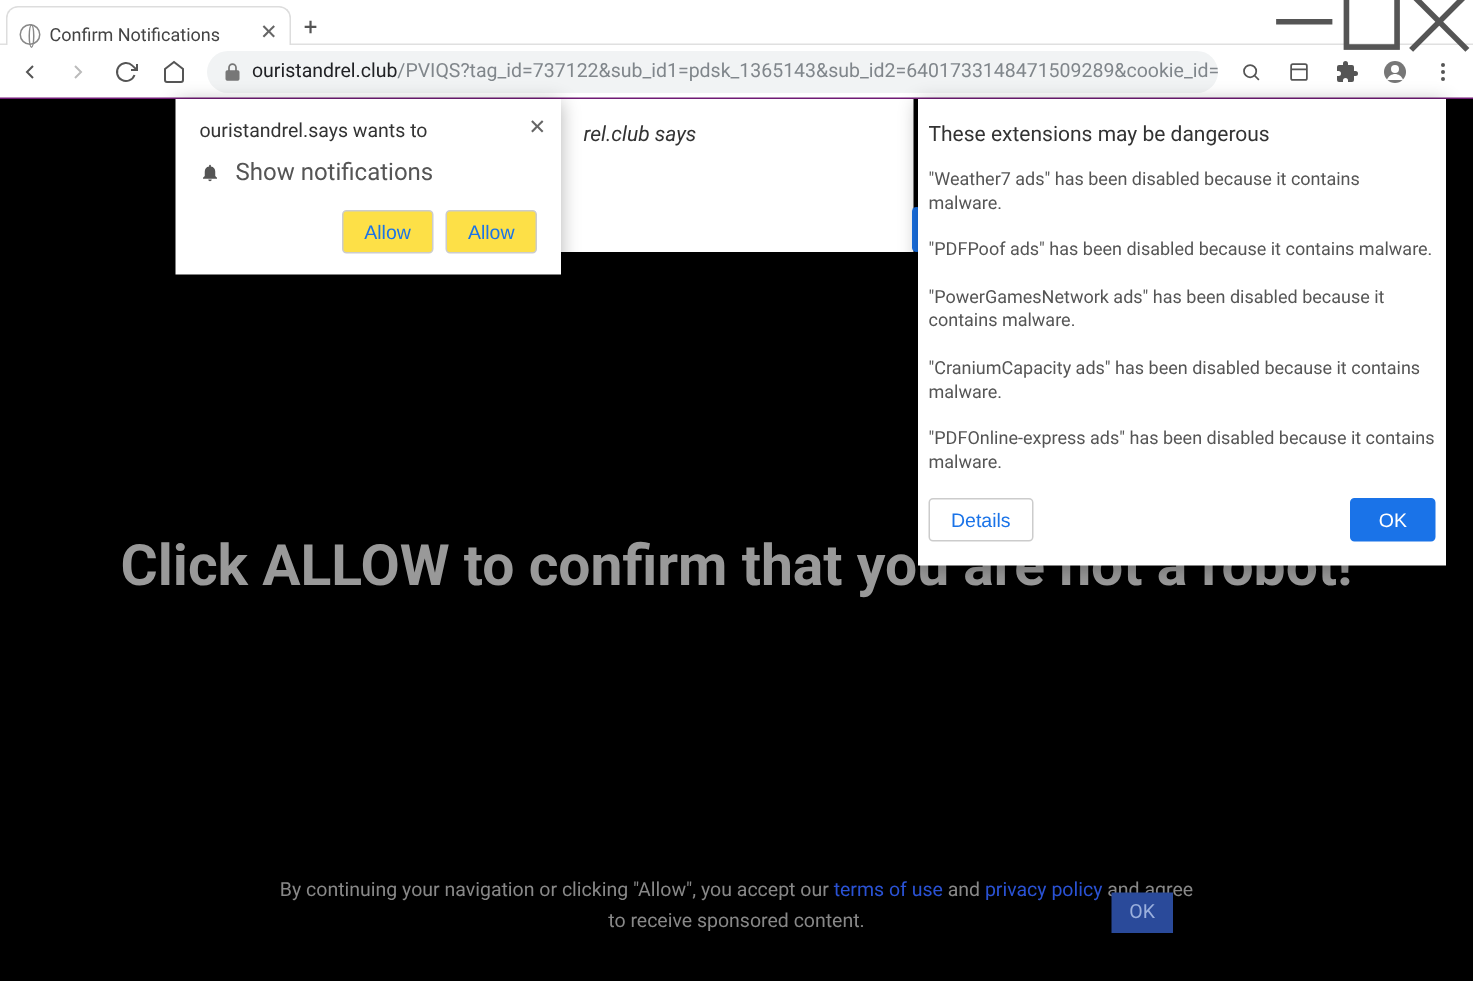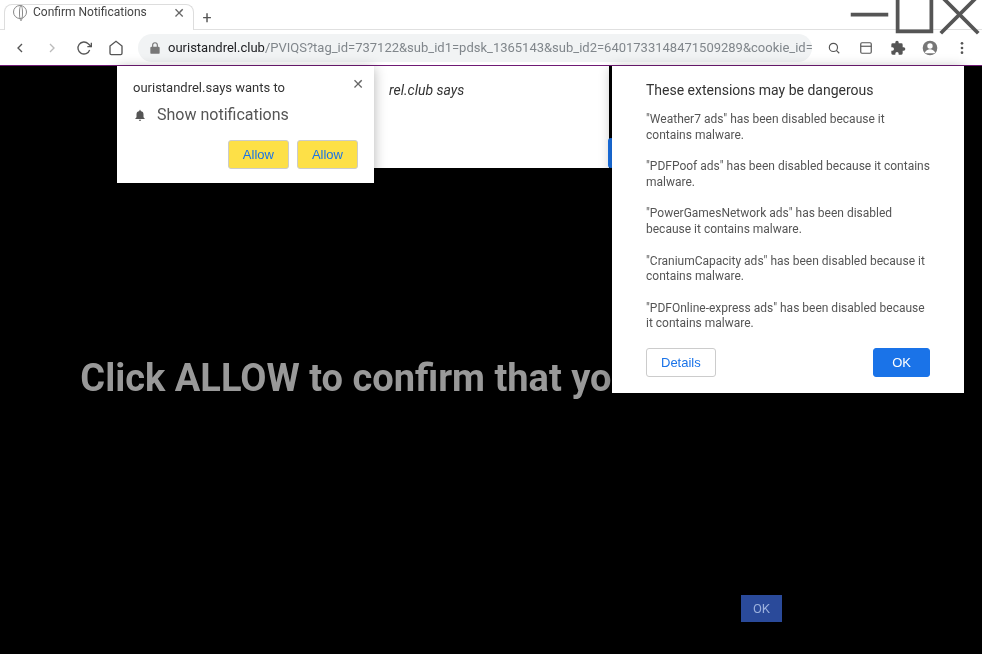--- a/index.html
+++ b/index.html
@@ -40,21 +40,21 @@
       display: flex;
       align-items: flex-end;
       padding-left: 4px;
     }
     .tab {
       height: 26px;
       background: #fff;
       border-top-left-radius: 8px;
       border-top-right-radius: 8px;
       display: flex;
-      align-items: flex-start;
+      align-items: flex-end;
       padding: 0 8px;
       font-size: 12px;
       color: #444;
       min-width: 190px;
       border: 1px solid #ddd;
       border-bottom: none;
     }
     .tab-globe {
       width: 14px;
       height: 14px;
@@ -255,21 +255,21 @@
     }
     
     
     .ext-popup {
       position: absolute;
       top: 66px;
       right: 18px;
       width: 352px;
       background: #fff;
       box-shadow: 0 2px 12px rgba(0,0,0,0.3);
-      padding: 16px 34px;
+      padding: 16px 7px;
       z-index: 10;
     }
     .ext-popup .e-title {
       font-size: 14px;
       color: #333;
       margin-bottom: 14px;
     }
     .ext-popup .e-item {
       font-size: 12px;
       color: #555;
@@ -392,20 +392,24 @@
 <div class="page">
 
   <div class="center-dialog">
     <div class="d-title" style="text-indent:120px;font-style:italic;"><span>rel.club says</span></div>
     <div style="height:40px"></div>
   </div>
   <div class="blue-stripe"></div>
 
   <div class="main-text">Click ALLOW to confirm that you are not a robot!</div>
 
+  <div class="footer-text">
+    <span>By continuing your navigation or clicking "Allow", you accept our </span><span class="link">terms of use</span><span> and </span><span class="link">privacy policy</span><span> and agree</span><br>
+    <span>to receive sponsored content.</span>
+  </div>
   <div class="footer-ok">OK</div>
 </div>
 
 <div class="perm-popup">
   <span class="p-close">✕</span>
   <div class="p-title">ouristandrel.says wants to</div>
   <div class="p-row">
     <svg class="bell" viewBox="0 0 24 24" fill="#555">
         <path d="M12 22a2 2 0 0 0 2-2h-4a2 2 0 0 0 2 2zm6-6V11a6 6 0 0 0-5-5.91V4a1 1 0 1 0-2 0v1.09A6 6 0 0 0 6 11v5l-2 2v1h16v-1l-2-2z"></path>
       </svg>

